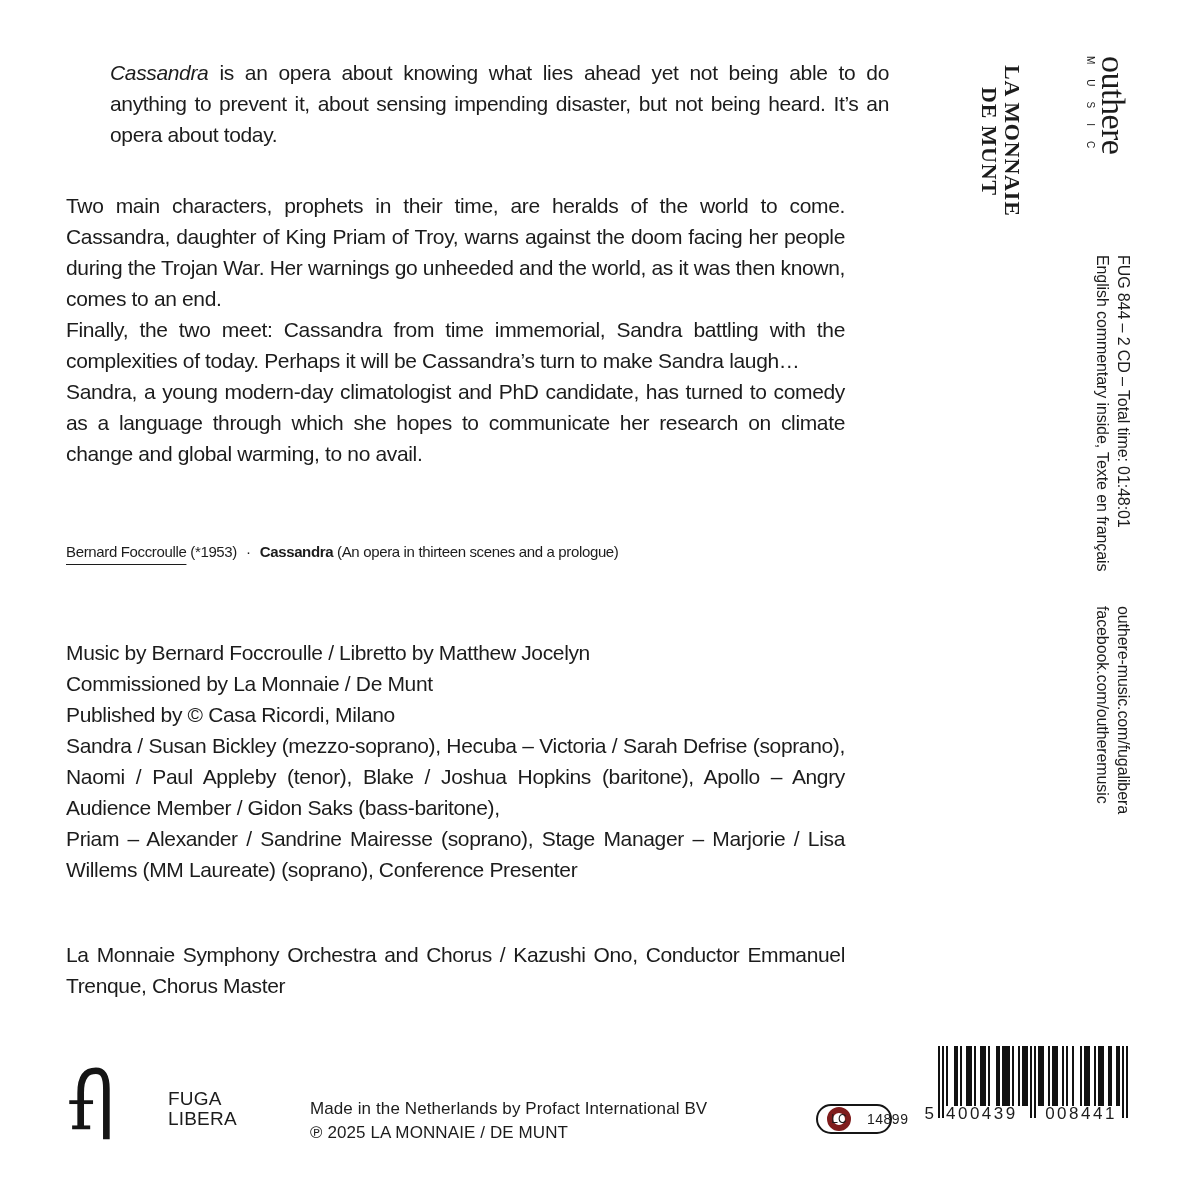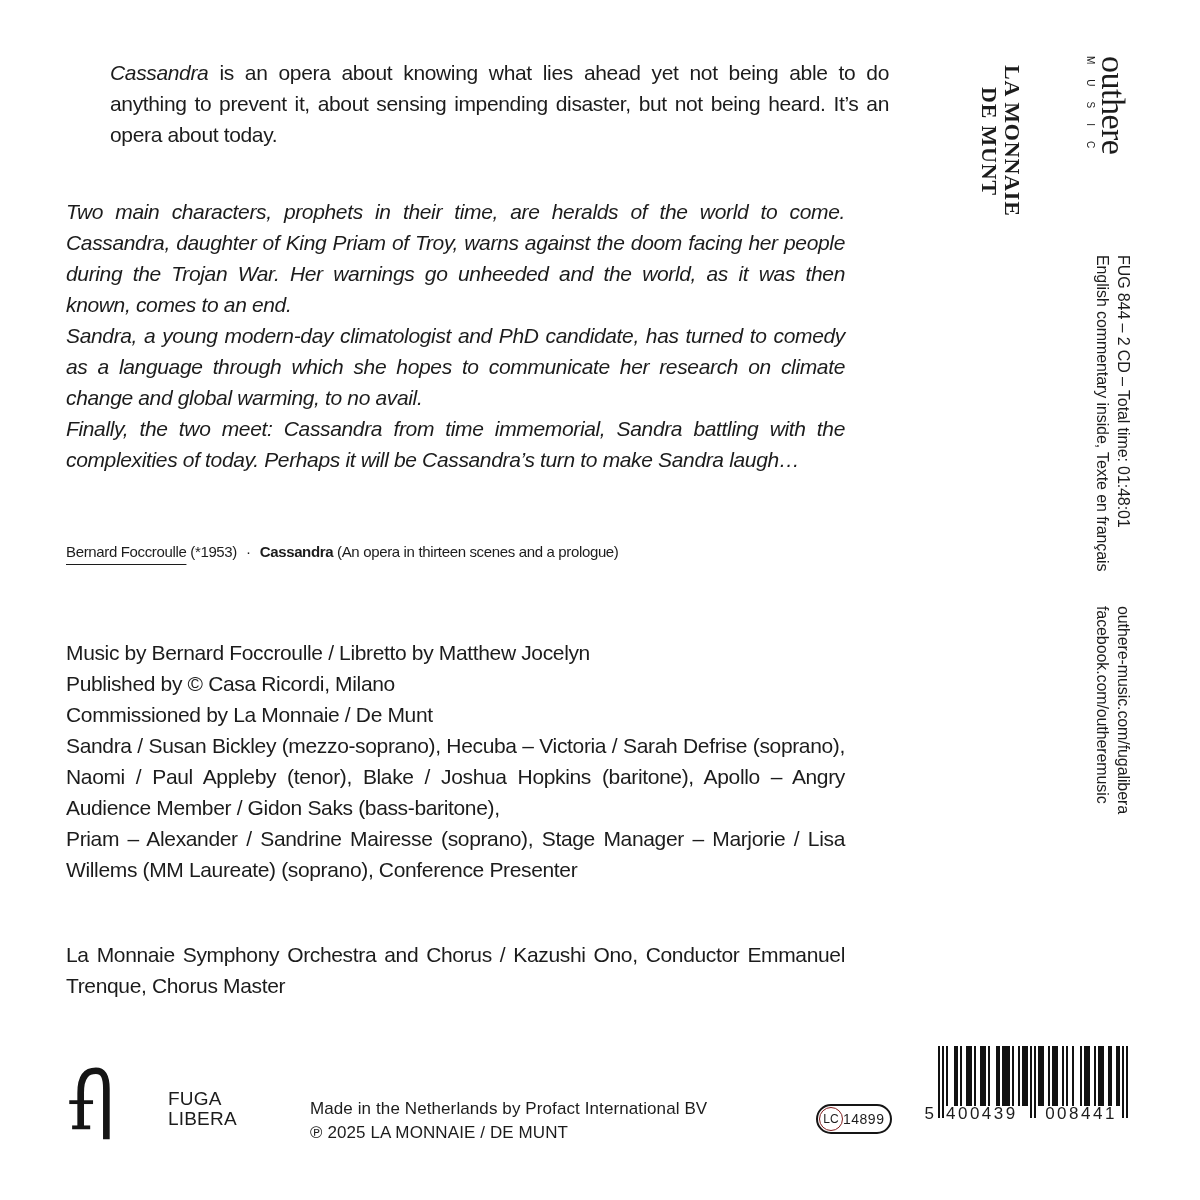--- a/index.html
+++ b/index.html
@@ -7,21 +7,21 @@
     width:1200px;height:1200px;position:relative;overflow:hidden;
     background:#ffffff;color:#1c1c1c;
     font-family:"Liberation Sans","DejaVu Sans",sans-serif;
     -webkit-font-smoothing:antialiased;
   }
   .abs{position:absolute;}
   .body-text{font-size:21px;line-height:31px;letter-spacing:-0.35px;text-align:justify;}
   .body-text p{margin:0;}
   #intro{left:66px;top:57px;width:779px;margin-left:44px;}
   #intro .em{font-style:italic;}
-  #synopsis{left:66px;top:196px;width:779px;font-style:italic;}
+  #synopsis{left:66px;top:190px;width:779px;}
   #heading{left:66px;top:536px;width:779px;font-size:15px;line-height:32px;letter-spacing:-0.35px;}
   .composer{text-decoration:underline;text-underline-offset:7px;text-decoration-thickness:1px;}
   .sep-dot{margin:0 9px;}
   .work-title{font-weight:700;}
   #credits{left:66px;top:629px;width:779px;margin-top:8px;}
   #ensemble{left:66px;top:939px;width:779px;}
 
   
   .vert{writing-mode:vertical-rl;text-orientation:sideways;}
   .serif{font-family:"Liberation Serif","DejaVu Serif",serif;}
@@ -33,52 +33,52 @@
   #catalog{left:1091px;top:255px;font-size:16px;line-height:21.5px;letter-spacing:-0.1px;}
   #urls{left:1091px;top:606px;font-size:16px;line-height:21.5px;letter-spacing:-0.1px;}
 
   
   #fuga-logo{left:66px;top:1066px;width:56px;height:78px;}
   #fuga-logo svg{display:block;}
   #fuga-logo path{stroke:#151515;fill:none;}
   #fuga-name{left:168px;top:1089px;font-size:19px;line-height:20px;letter-spacing:0.2px;}
   #made-in{left:310px;top:1097px;font-size:17px;line-height:23.5px;letter-spacing:0.1px;}
   #lc-badge{left:816px;top:1104px;width:76px;height:30px;border:2px solid #151515;border-radius:16px;box-sizing:border-box;display:flex;align-items:center;}
-  .lc-circle{width:24px;height:24px;border:1px solid #7f1d1d;border-radius:50%;margin-left:1px;box-sizing:border-box;
+  .lc-circle{width:24px;height:24px;border:6px solid #7f1d1d;border-radius:50%;margin-left:9px;box-sizing:border-box;
              display:flex;align-items:center;justify-content:center;font-size:12px;font-weight:400;}
-  .lc-number{font-size:14px;margin-left:0;letter-spacing:0.5px;}
+  .lc-number{font-size:14px;margin-left:16px;letter-spacing:0.5px;}
   #barcode{left:922px;top:1046px;width:206px;height:92px;}
   #barcode svg{position:absolute;left:16px;top:0;}
   #barcode svg rect{fill:#111111;}
   .bc-digit{position:absolute;top:58px;font-size:17px;letter-spacing:2.5px;}
   #bc-first{left:-2px;width:14px;text-align:right;letter-spacing:0;}
   #bc-left{left:24px;width:82px;text-align:left;}
   #bc-right{left:118px;width:82px;text-align:center;}
 </style>
 </head>
 <body>
 
 <div id="intro" class="abs body-text">
   <p><span class="em">Cassandra</span><span> is an opera about knowing what lies ahead yet not being able to do anything to prevent it, about sensing impending disaster, but not being heard. It’s an opera about today.</span></p>
 </div>
 
 <div id="synopsis" class="abs body-text">
   <p>Two main characters, prophets in their time, are heralds of the world to come. Cassandra, daughter of King Priam of Troy, warns against the doom facing her people during the Trojan War. Her warnings go unheeded and the world, as it was then known, comes to an end.</p>
+  <p>Finally, the two meet: Cassandra from time immemorial, Sandra battling with the complexities of today. Perhaps it will be Cassandra’s turn to make Sandra laugh…</p>
   <p>Sandra, a young modern-day climatologist and PhD candidate, has turned to comedy as a language through which she hopes to communicate her research on climate change and global warming, to no avail.</p>
-  <p>Finally, the two meet: Cassandra from time immemorial, Sandra battling with the complexities of today. Perhaps it will be Cassandra’s turn to make Sandra laugh…</p>
 </div>
 
 <div id="heading" class="abs">
   <span class="composer">Bernard Foccroulle</span><span> (*1953)</span><span class="sep-dot">·</span><span class="work-title">Cassandra</span><span> (An opera in thirteen scenes and a prologue)</span>
 </div>
 
 <div id="credits" class="abs body-text">
   <p>Music by Bernard Foccroulle / Libretto by Matthew Jocelyn</p>
+  <p>Commissioned by La Monnaie / De Munt</p>
   <p>Published by © Casa Ricordi, Milano</p>
-  <p>Commissioned by La Monnaie / De Munt</p>
   <p>Sandra / Susan Bickley (mezzo-soprano), Hecuba – Victoria / Sarah Defrise (soprano), Naomi / Paul Appleby (tenor), Blake / Joshua Hopkins (baritone), Apollo – Angry Audience Member / Gidon Saks (bass-baritone),</p>
   <p>Priam – Alexander / Sandrine Mairesse (soprano), Stage Manager – Marjorie / Lisa Willems (MM Laureate) (soprano), Conference Presenter</p>
 </div>
 
 <div id="ensemble" class="abs body-text">
   <p>La Monnaie Symphony Orchestra and Chorus / Kazushi Ono, Conductor Emmanuel Trenque, Chorus Master</p>
 </div>
 
 <div id="outhere-logo" class="abs vert serif">
   <span class="outhere-word">outhere</span>

